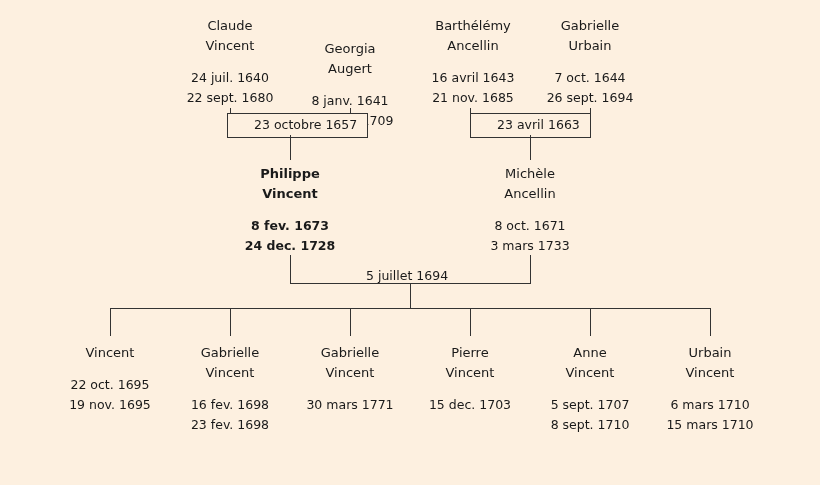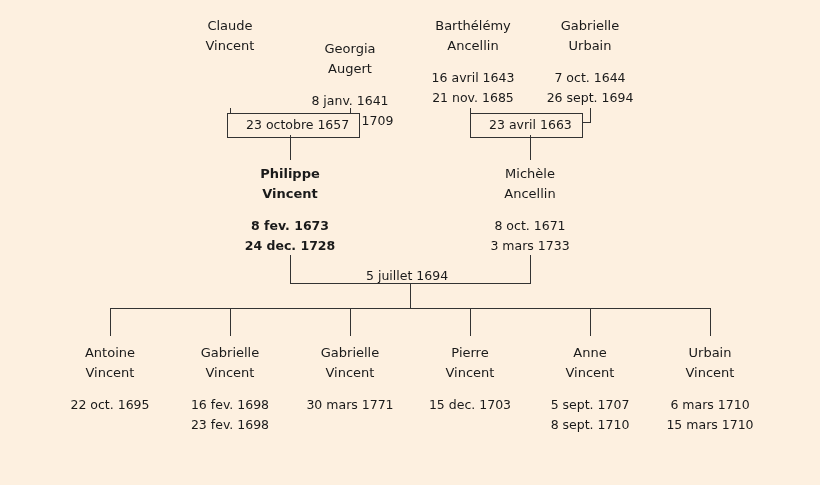--- a/index.html
+++ b/index.html
@@ -38,21 +38,21 @@
   .person.bold .dates {
     font-weight: bold;
   }
   .union {
     position: absolute;
     border: 1px solid #333;
     background: #fdf0e0;
     font-size: 12.5px;
     color: #1a1a1a;
     text-align: center;
-    padding: 4px 10px 5px 18px;
+    padding: 4px 10px 5px 26px;
     white-space: nowrap;
     line-height: 14px;
   }
   .union.noborder {
     border: none;
     background: transparent;
     padding: 2px 8px;
   }
   .ln {
     position: absolute;
@@ -62,20 +62,24 @@
   .ln.v { width: 1px; }
 </style>
 </head>
 <body>
 
 <div id="tree">
 
   <div class="person" style="left:160px; top:16px;">
     <div class="nm">Claude</div>
     <div class="nm">Vincent</div>
+    <div class="dates">
+      <div>24 juil. 1640</div>
+      <div>22 sept. 1680</div>
+    </div>
   </div>
 
   <div class="person" style="left:280px; top:16px;margin-top:23px;">
     <div class="nm">Georgia</div>
     <div class="nm">Augert</div>
     <div class="dates">
       <div>8 janv. 1641</div>
       <div>20 sept. 1709</div>
     </div>
   </div>
@@ -138,24 +142,24 @@
   <div class="ln v" style="left:410px; top:283px; height:25px;"></div>
   <div class="ln h" style="left:110px; top:308px; width:601px;"></div>
   <div class="ln v" style="left:110px; top:308px; height:28px;"></div>
   <div class="ln v" style="left:230px; top:308px; height:28px;"></div>
   <div class="ln v" style="left:350px; top:308px; height:28px;"></div>
   <div class="ln v" style="left:470px; top:308px; height:28px;"></div>
   <div class="ln v" style="left:590px; top:308px; height:28px;"></div>
   <div class="ln v" style="left:710px; top:308px; height:28px;"></div>
 
   <div class="person" style="left:40px; top:343px;">
-    <div class="nm">Antoine</div>
     <div class="nm">Vincent</div>
     <div class="dates">
       <div>22 oct. 1695</div>
+      <div>19 nov. 1695</div>
     </div>
   </div>
 
   <div class="person" style="left:160px; top:343px;">
     <div class="nm">Gabrielle</div>
     <div class="nm">Vincent</div>
     <div class="dates">
       <div>16 fev. 1698</div>
       <div>23 fev. 1698</div>
     </div>

